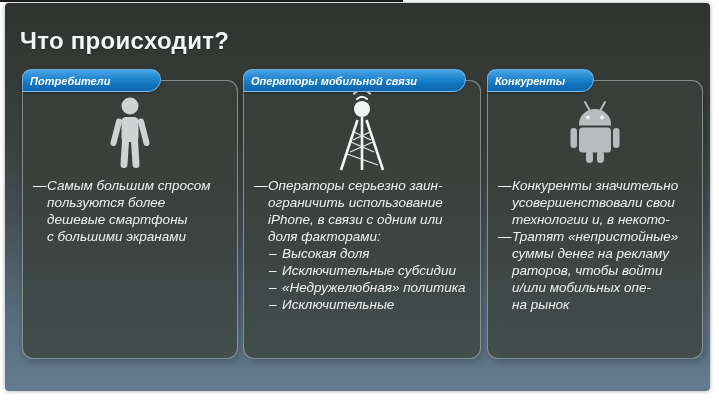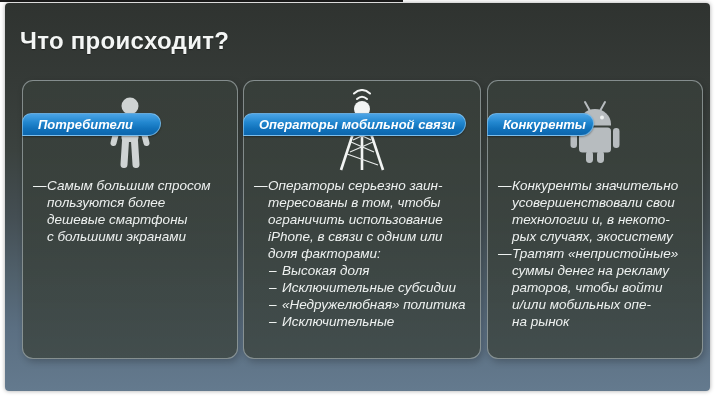--- a/index.html
+++ b/index.html
@@ -32,23 +32,23 @@
   }
   .p1{left:17px;width:214px;}
   .p2{left:238px;width:236px;}
   .p3{left:482px;width:214px;}
   .tab{
     position:absolute;top:-12px;left:-1px;height:23px;
     border-radius:9px 10px 13px 0;
     background:linear-gradient(180deg,#4ba4e6 0%,#2287cf 40%,#1172bb 70%,#0d66ad 100%);
     border:1px solid rgba(150,205,240,.65);
     box-shadow:0 1px 2px rgba(0,0,0,.35);
-    color:#ffffff;font-size:13px;font-weight:bold;font-style:italic;
-    line-height:22px;padding-left:15px;box-sizing:border-box;
-    white-space:nowrap;overflow:hidden;margin-top:44px;
+    color:#ffffff;font-size:11px;font-weight:bold;font-style:italic;
+    line-height:22px;padding-left:7px;box-sizing:border-box;
+    white-space:nowrap;overflow:hidden;
   }
   .p1 .tab{width:139px;}
   .p2 .tab{width:223px;}
   .p3 .tab{width:107px;}
   .icon-row{height:96px;display:flex;justify-content:center;align-items:flex-start;}
   .icon-person{margin-top:16px;}
   .icon-tower{margin-top:8px;}
   .icon-android{margin-top:17px;}
   .bullets{
     position:absolute;top:96px;left:10px;right:4px;
@@ -105,21 +105,20 @@
         <line x1="27.5" y1="31" x2="11" y2="81" stroke="#f2f4f3" stroke-width="2.6"></line>
         <line x1="36.5" y1="31" x2="53" y2="81" stroke="#f2f4f3" stroke-width="2.6"></line>
         <path d="M24,43 L41,51 M40,43 L23,51 M21,53 L44,63 M43,53 L20,63 M17,65 L48,76" fill="none" stroke="#e8ebea" stroke-width="1.2"></path>
       </svg>
     </div>
     <div class="bullets">
         <div class="bullet level0">
           <span class="marker">—</span>
           <span class="blines">
             <span class="bline">Операторы серьезно заин-</span>
-            <span class="bline">тересованы в том, чтобы</span>
             <span class="bline">ограничить использование</span>
             <span class="bline">iPhone, в связи с одним или</span>
             <span class="bline">доля факторами:</span>
           </span>
         </div>
         <div class="bullet level1">
           <span class="marker">–</span>
           <span class="blines">
             <span class="bline">Высокая доля</span>
           </span>
@@ -161,21 +160,20 @@
         <rect x="38" y="53" width="7" height="12" rx="3.4" fill="#b7bcbf"></rect>
       </svg>
     </div>
     <div class="bullets">
         <div class="bullet level0">
           <span class="marker">—</span>
           <span class="blines">
             <span class="bline">Конкуренты значительно</span>
             <span class="bline">усовершенствовали свои</span>
             <span class="bline">технологии и, в некото-</span>
-            <span class="bline">рых случаях, экосистему</span>
           </span>
         </div>
         <div class="bullet level0">
           <span class="marker">—</span>
           <span class="blines">
             <span class="bline">Тратят «непристойные»</span>
             <span class="bline">суммы денег на рекламу</span>
             <span class="bline">раторов, чтобы войти</span>
             <span class="bline">и/или мобильных опе-</span>
             <span class="bline">на рынок</span>

